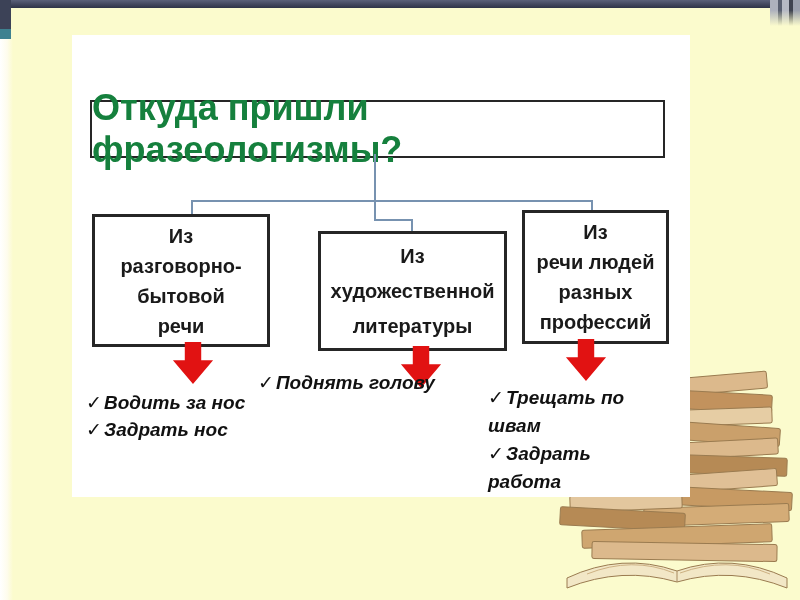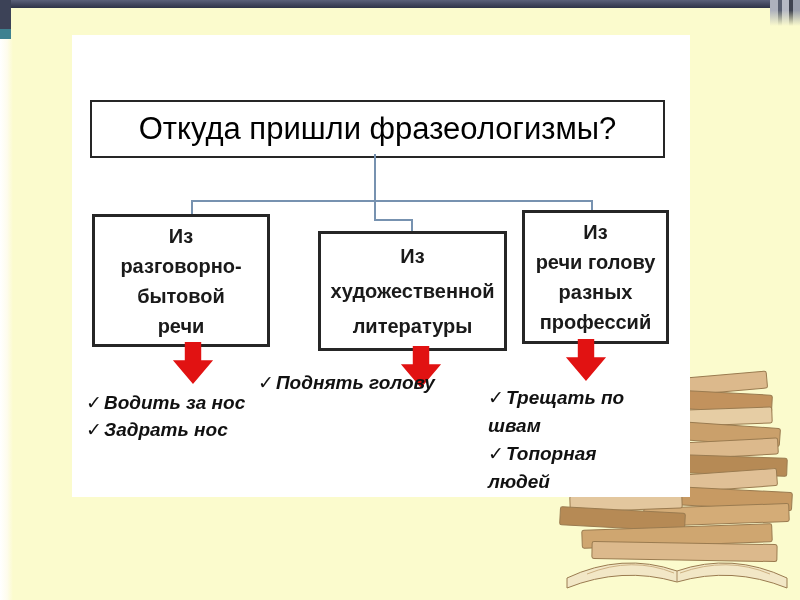--- a/index.html
+++ b/index.html
@@ -26,21 +26,21 @@
 
   
   .books { position:absolute; left:552px; top:366px; width:250px; height:235px; z-index:1; }
 
   
   .dg { position:absolute; z-index:3; }
 
   .title-box { left:90px; top:100px; width:571px; height:54px;
     background:#fff; border:2px solid #262626;
     display:flex; align-items:center; justify-content:center; }
-  .title-box .t { color:#000000; font-weight:normal; font-size:31px; letter-spacing:0; }
+  .title-box .t { color:#15803d; font-weight:bold; font-size:36px; letter-spacing:0; }
 
   .conn { background:#7792B0; }
 
   .cat-box { background:#fff; border:3px solid #262626;
     display:flex; flex-direction:column; align-items:center; justify-content:center;
     text-align:right; color:#1a1a1a; font-weight:bold; font-size:20px; }
   .box1 { left:92px;  top:214px; width:172px; height:127px; line-height:30px; }
   .box2 { left:318px; top:231px; width:183px; height:114px; line-height:35px; }
   .box3 { left:522px; top:210px; width:141px; height:128px; line-height:30px; }
 
@@ -116,21 +116,21 @@
     <div>бытовой</div>
     <div>речи</div>
   </div>
   <div class="dg cat-box box2">
     <div>Из</div>
     <div>художественной</div>
     <div>литературы</div>
   </div>
   <div class="dg cat-box box3">
     <div>Из</div>
-    <div>речи голову</div>
+    <div>речи людей</div>
     <div>разных</div>
     <div>профессий</div>
   </div>
 
   <div class="dg arrow a1">
     <svg viewBox="0 0 44 46">
         <polygon points="13,0 31,0 31,20 44,20 22,46 0,20 13,20" fill="#E11212"></polygon>
       </svg>
   </div>
   <div class="dg arrow a2">
@@ -146,16 +146,16 @@
 
   <div class="dg list list1">
     <div class="item"><span class="check">✓</span><span>Водить за нос</span></div>
     <div class="item"><span class="check">✓</span><span>Задрать нос</span></div>
   </div>
   <div class="dg list list2">
     <div class="item"><span class="check">✓</span><span>Поднять голову</span></div>
   </div>
   <div class="dg list list3">
     <div class="item"><span class="check">✓</span><span>Трещать по швам</span></div>
-    <div class="item"><span class="check">✓</span><span>Топорная людей</span></div>
+    <div class="item"><span class="check">✓</span><span>Задрать работа</span></div>
   </div>
 
 </div>
 
 </body></html>

